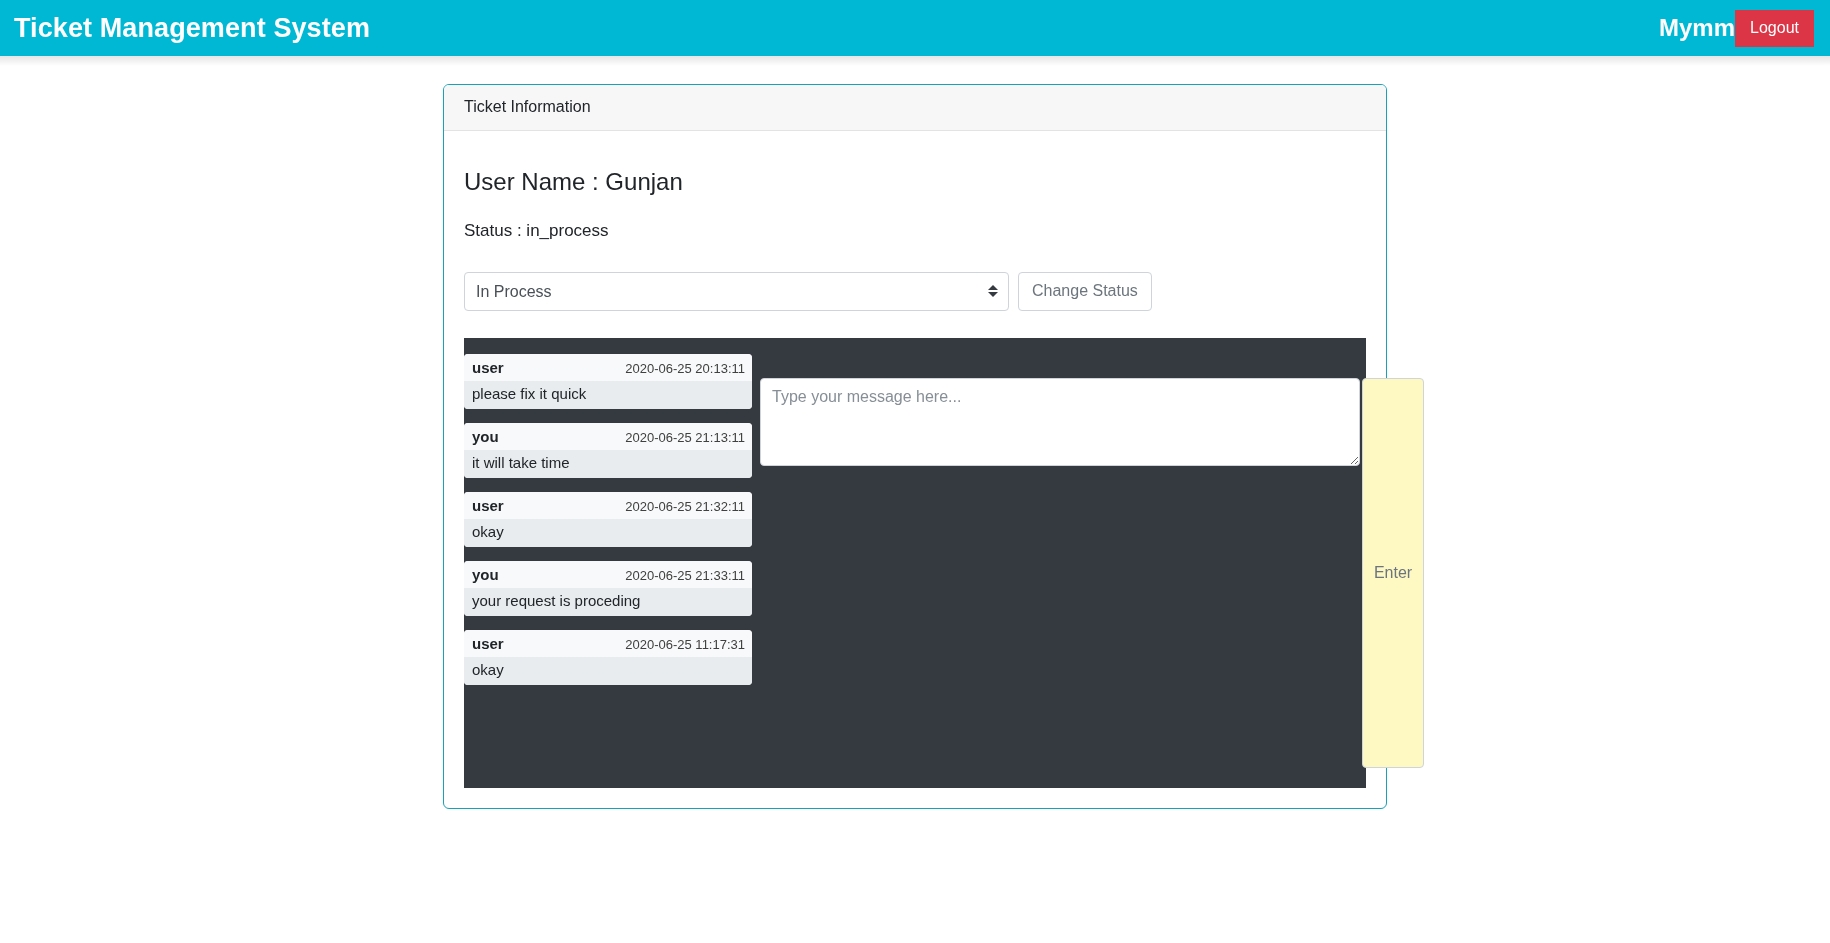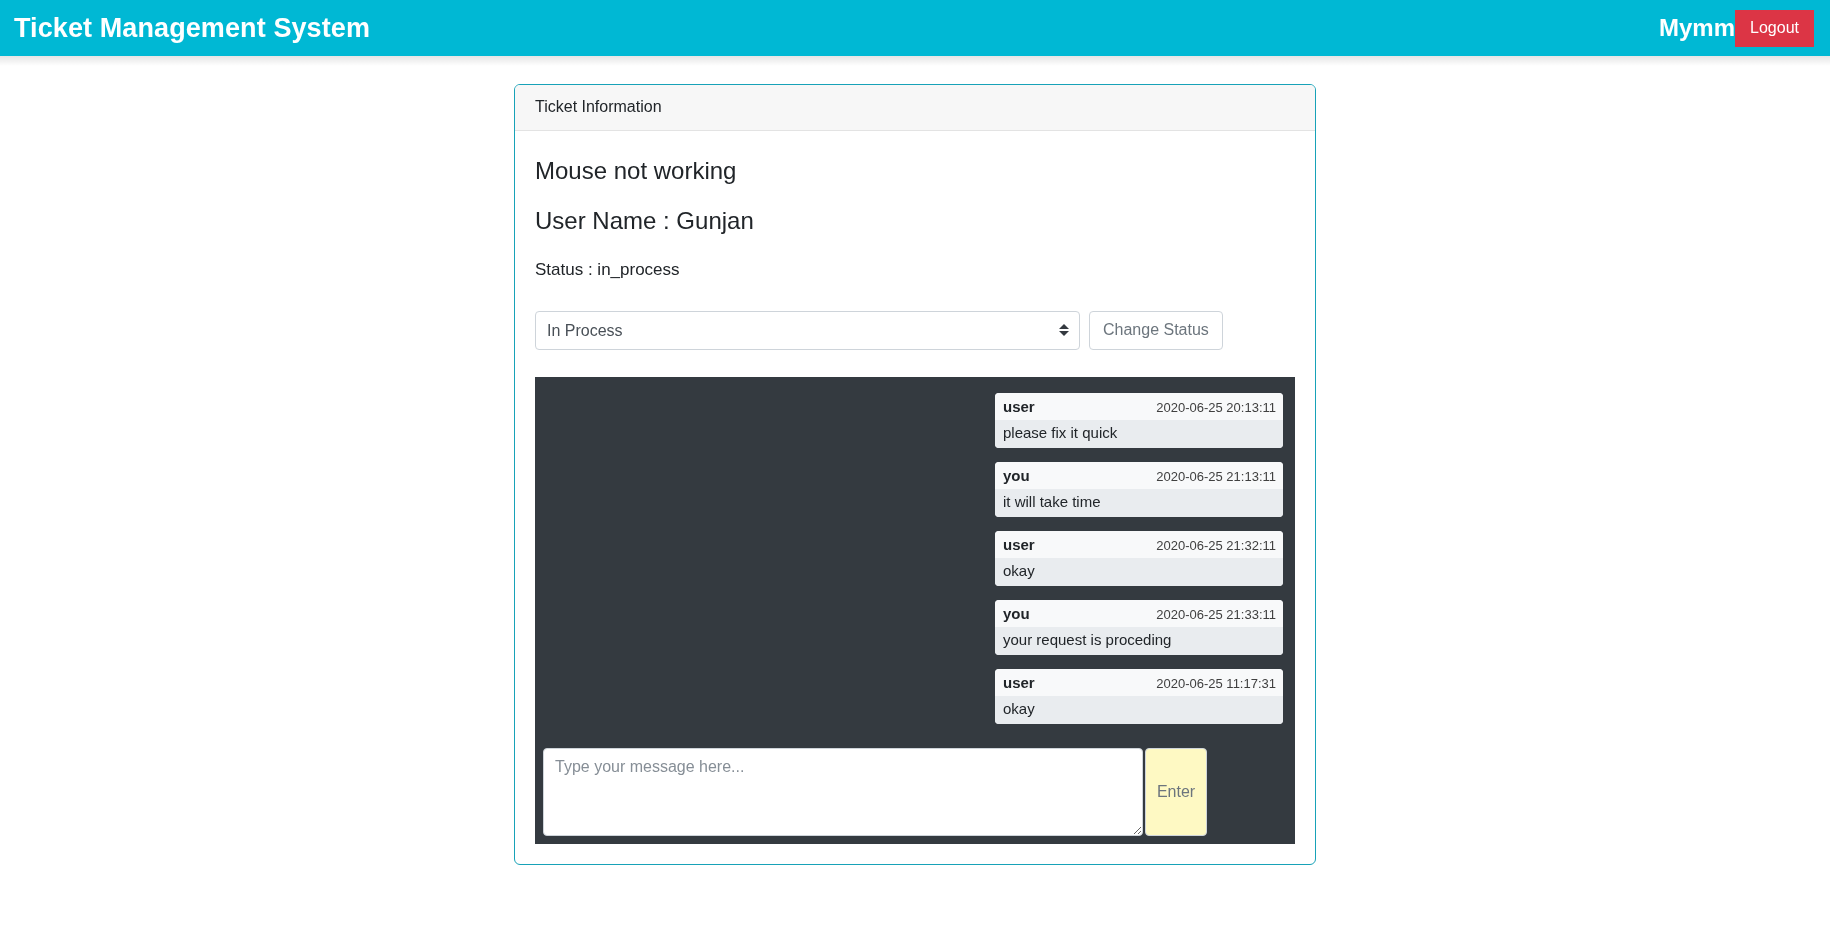--- a/index.html
+++ b/index.html
@@ -61,21 +61,21 @@
   }
 
   
   .page {
     padding-top: 28px;
     display: flex;
     justify-content: center;
   }
 
   .card {
-    width: 802px;
+    width: 944px;
     background: #ffffff;
     border: 1px solid #17a2b8;
     border-radius: 6px;
   }
   .card-header {
     background: #f7f7f7;
     border-bottom: 1px solid #e3e3e3;
     padding: 13px 20px 14px;
     font-size: 16px;
     color: #212529;
@@ -164,24 +164,24 @@
     font-size: 16px;
     padding: 0 13px;
     cursor: pointer;
     white-space: nowrap;
   }
 
   
   .chat-panel {
     margin-top: 27px;
     background: #343a40;
-    padding: 16px 12px 8px 0;
+    padding: 16px 12px 20px 0;
     min-height: 450px;
     display: flex;
-    flex-direction: column;
+    flex-direction: row;
   }
   .messages {
     display: flex;
     flex-direction: column;
     align-items: flex-end;
     gap: 14px;
     padding-right: 0;
   }
   .msg {
     width: 288px;
@@ -257,21 +257,20 @@
   </div>
 </div>
 
 <div class="page">
   <div class="card">
 
     <div class="card-header">Ticket Information</div>
 
     <div class="card-body">
 
-      <h1 class="ticket-title">Mouse not working</h1>
       <h2 class="ticket-user">User Name : Gunjan</h2>
       <p class="ticket-meta">Status : in_process</p>
 
       <div class="status-row">
         <div class="select-wrap">
           <select class="status-select">
             <option>In Process</option>
           </select>
           <span class="select-arrow">
             <i class="up"></i>

